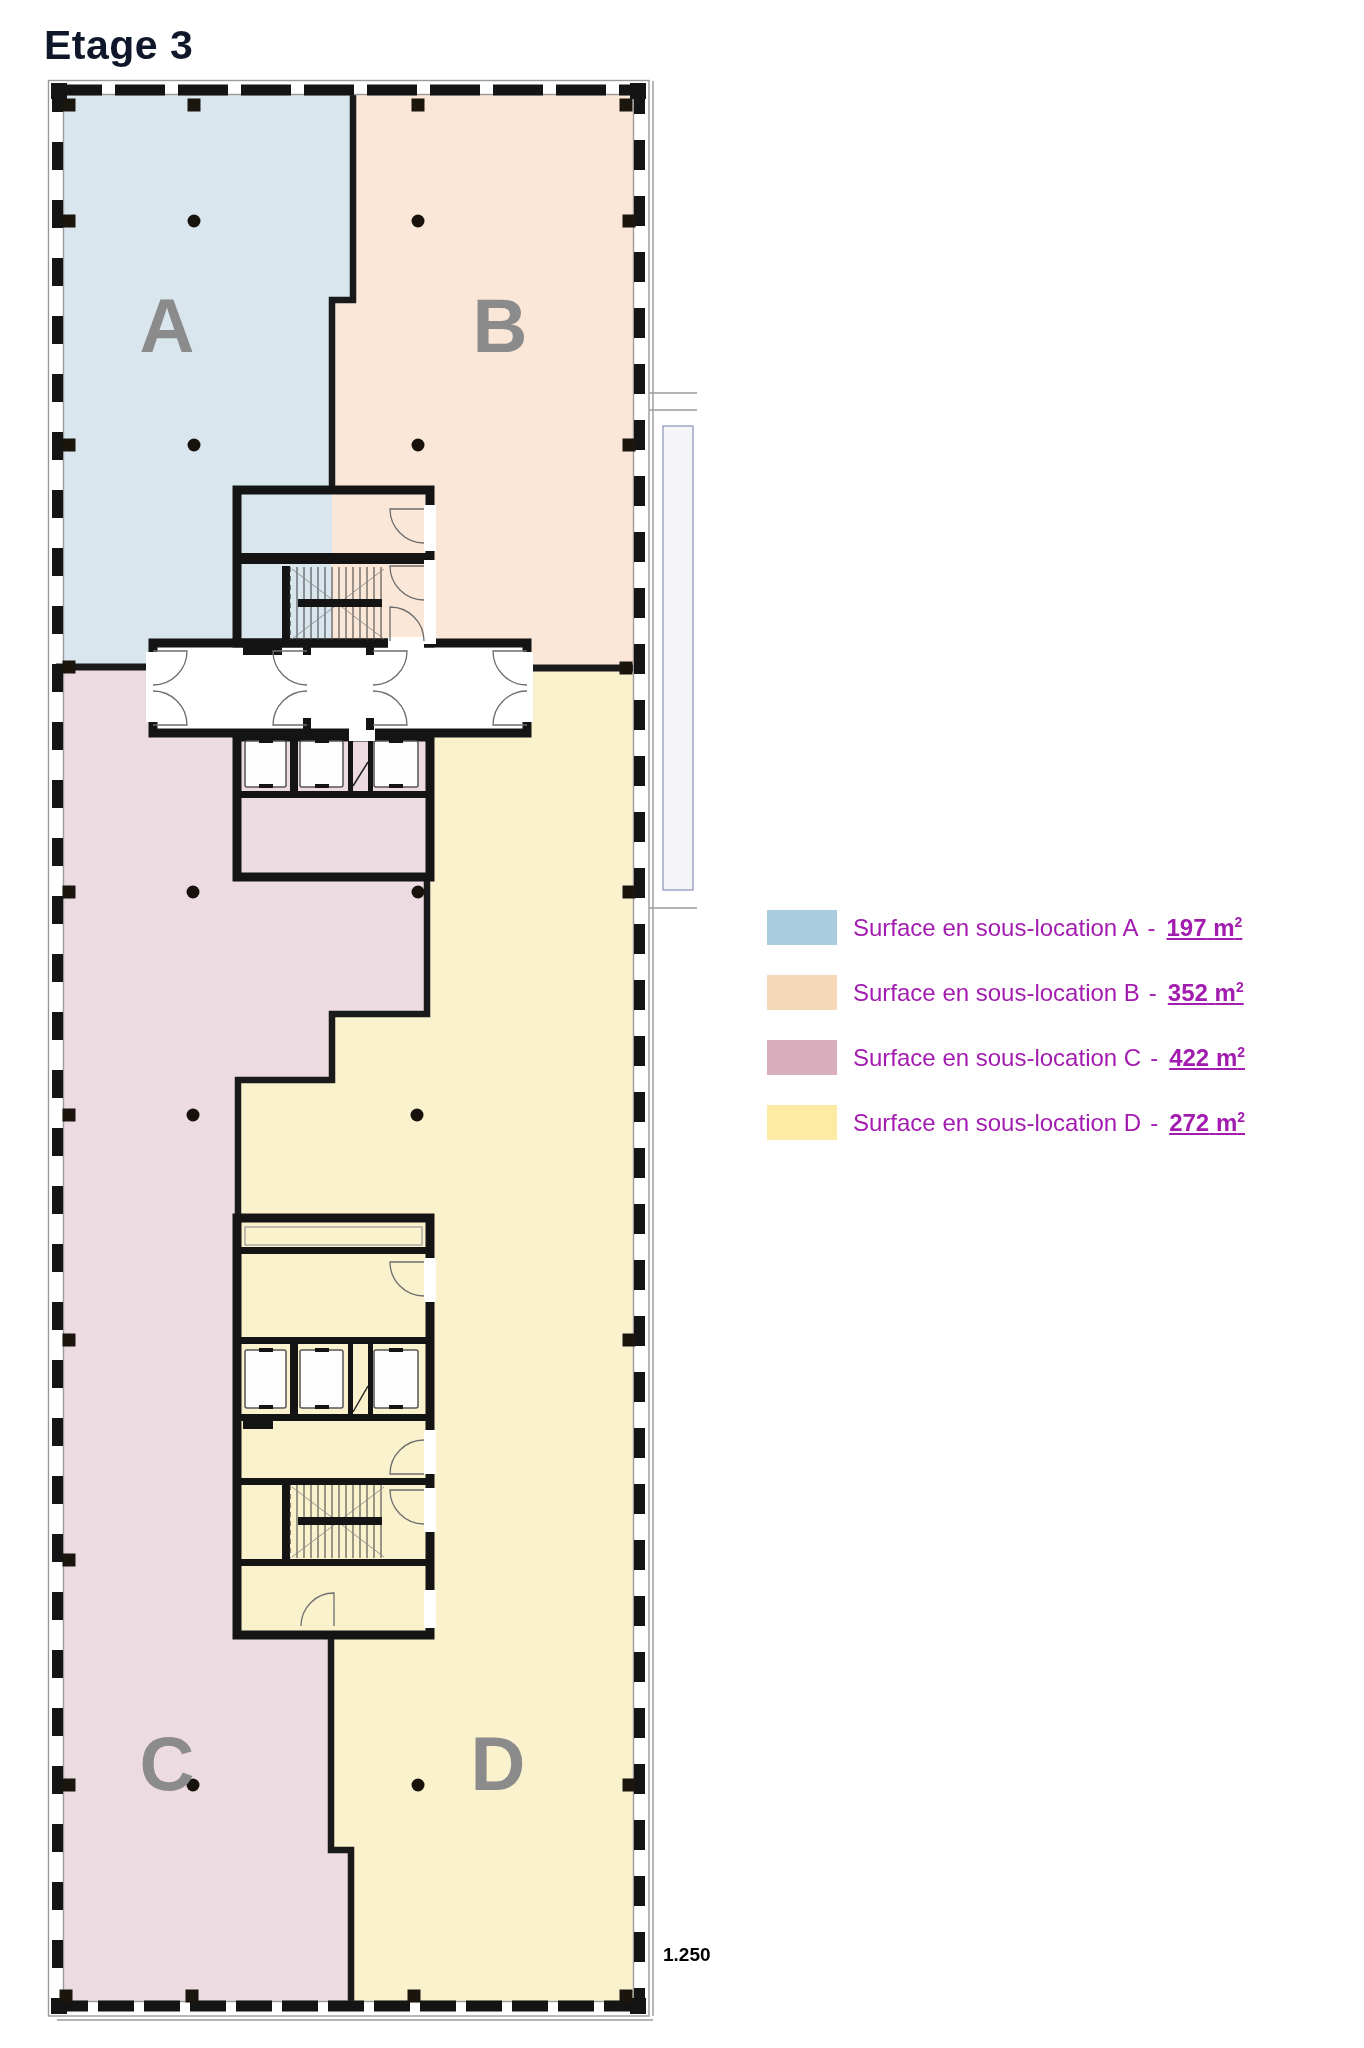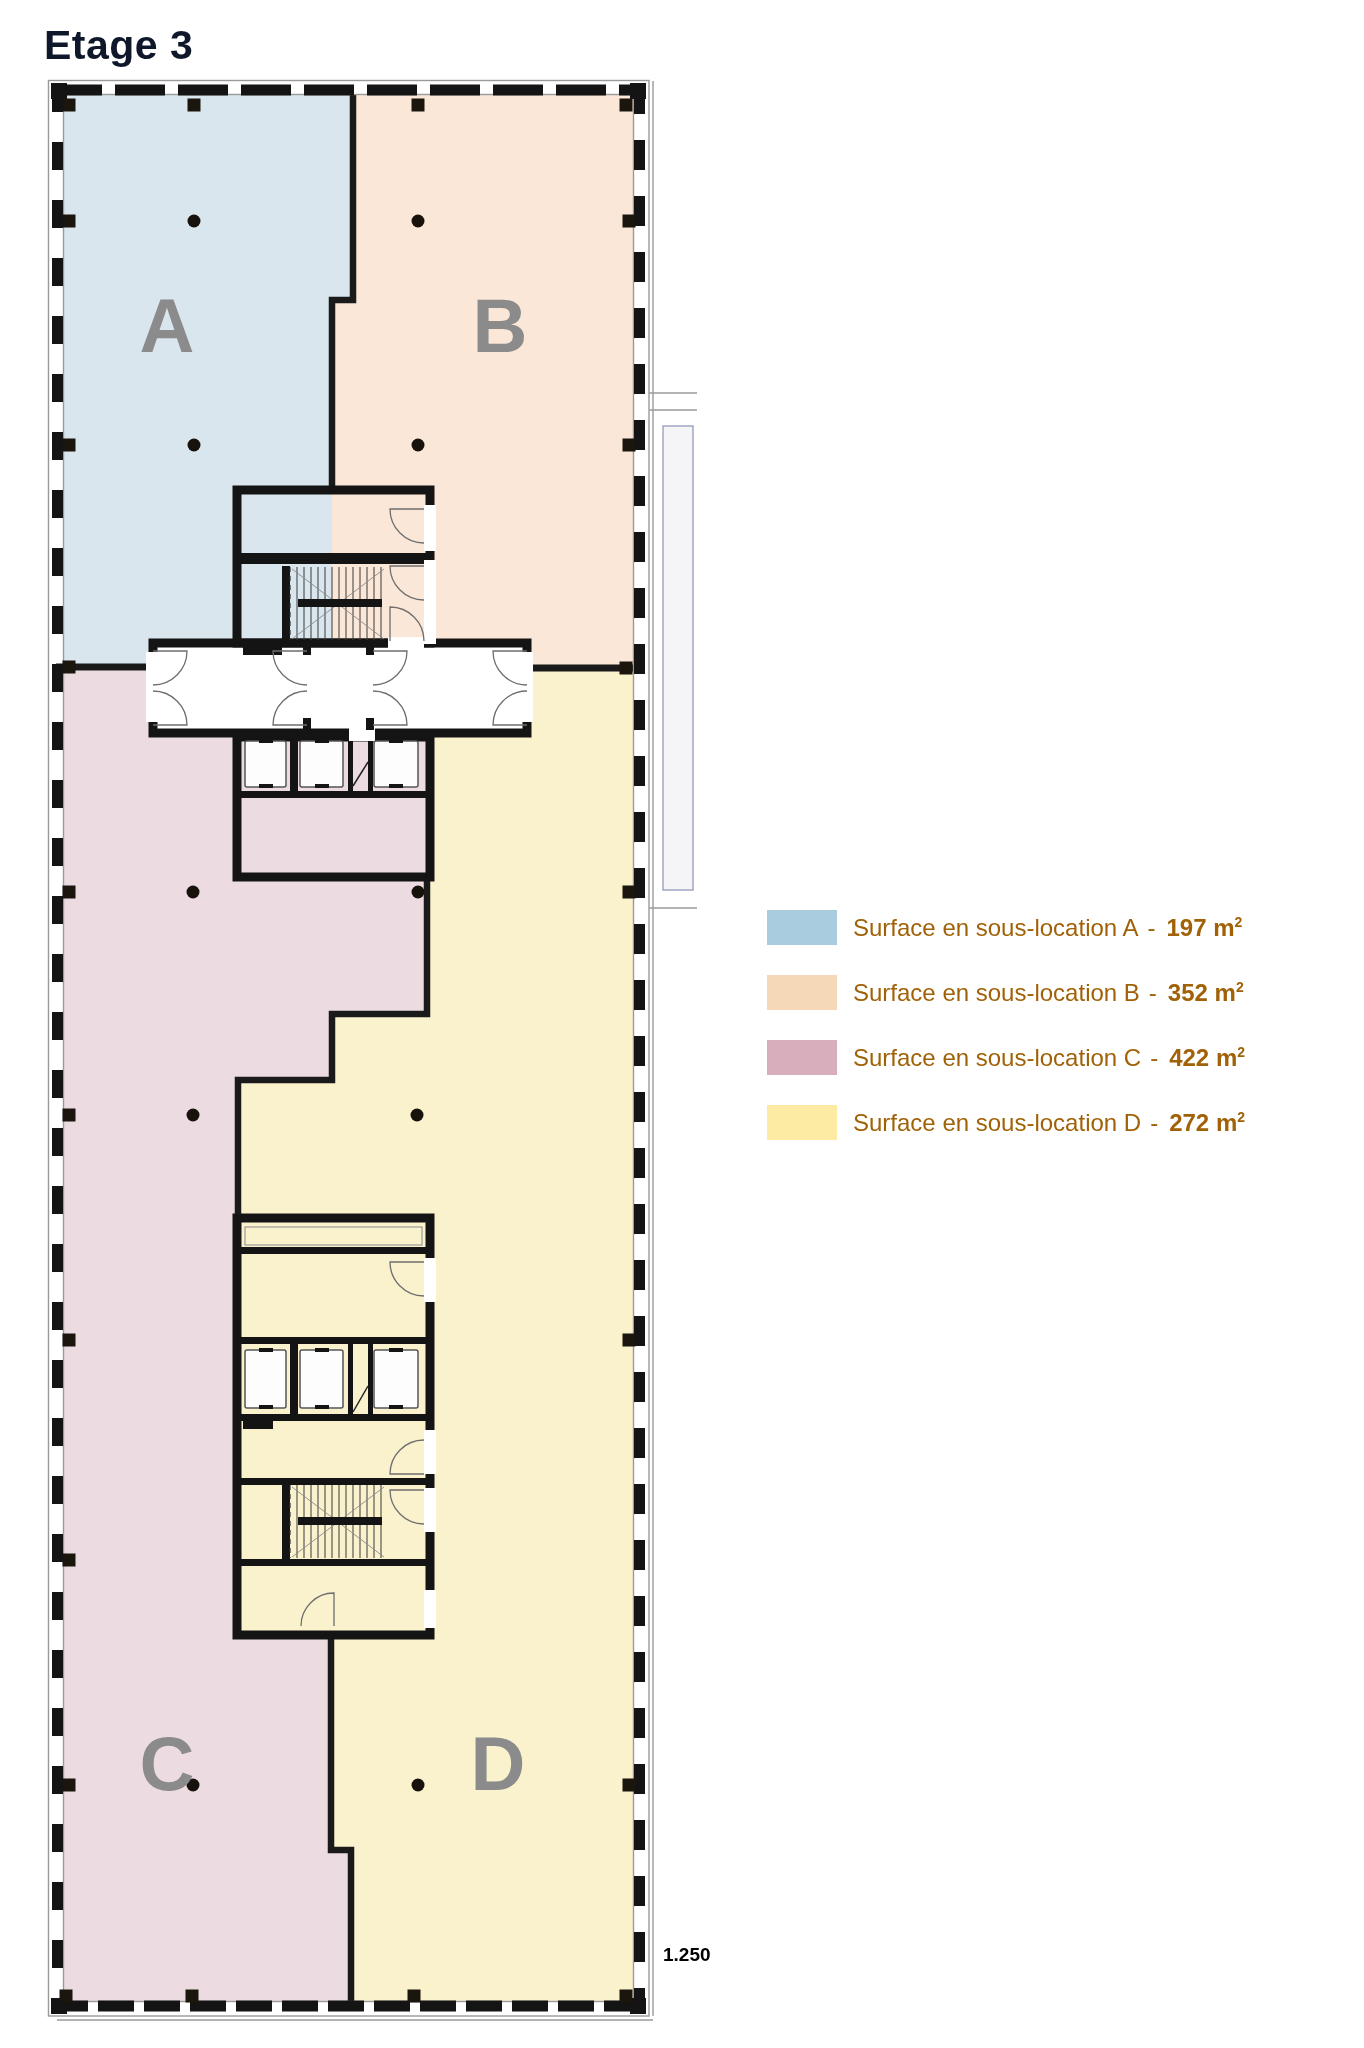--- a/index.html
+++ b/index.html
@@ -4,23 +4,23 @@
 <style>
   html,body{margin:0;padding:0;background:#fff;}
   .page{position:relative;width:1364px;height:2048px;background:#fff;overflow:hidden;
         font-family:"Liberation Sans",sans-serif;}
   .title{position:absolute;left:44px;top:22px;font-size:41px;font-weight:bold;color:#0f172a;
          letter-spacing:.5px;z-index:3;}
   #plan{position:absolute;left:0;top:0;z-index:1;}
   .legend{position:absolute;left:767px;top:910px;z-index:2;}
   .legend .row{display:flex;align-items:center;height:35px;margin-bottom:30px;}
   .swatch{width:70px;height:35px;flex:0 0 70px;margin-right:16px;}
-  .ltext{font-size:24px;color:#a16207;white-space:nowrap;display:flex;align-items:center;}
+  .ltext{font-size:24px;color:#a21caf;white-space:nowrap;display:flex;align-items:center;}
   .ltext .sep{margin:0 11px 0 9px;}
-  .ltext b{font-weight:bold;}
+  .ltext b{font-weight:bold;text-decoration:underline;}
   .ltext sup{font-size:14px;line-height:0;vertical-align:super;}
   .scale{position:absolute;left:663px;top:1944px;font-size:19px;font-weight:bold;color:#000;z-index:2;}
   .zl{font-family:"Liberation Sans",sans-serif;font-size:76px;font-weight:bold;fill:#8b8b8b;}
   .wallstroke{stroke:#141414;fill:none;}
   .grayline{stroke:#9a9a9a;stroke-width:1.4;fill:none;}
   .arc{stroke:#6e6e6e;stroke-width:1.3;fill:none;}
   .tread{stroke:#3a3a3a;stroke-width:1;}
   .diag{stroke:#8a8a8a;stroke-width:.9;}
 </style>
 </head>

